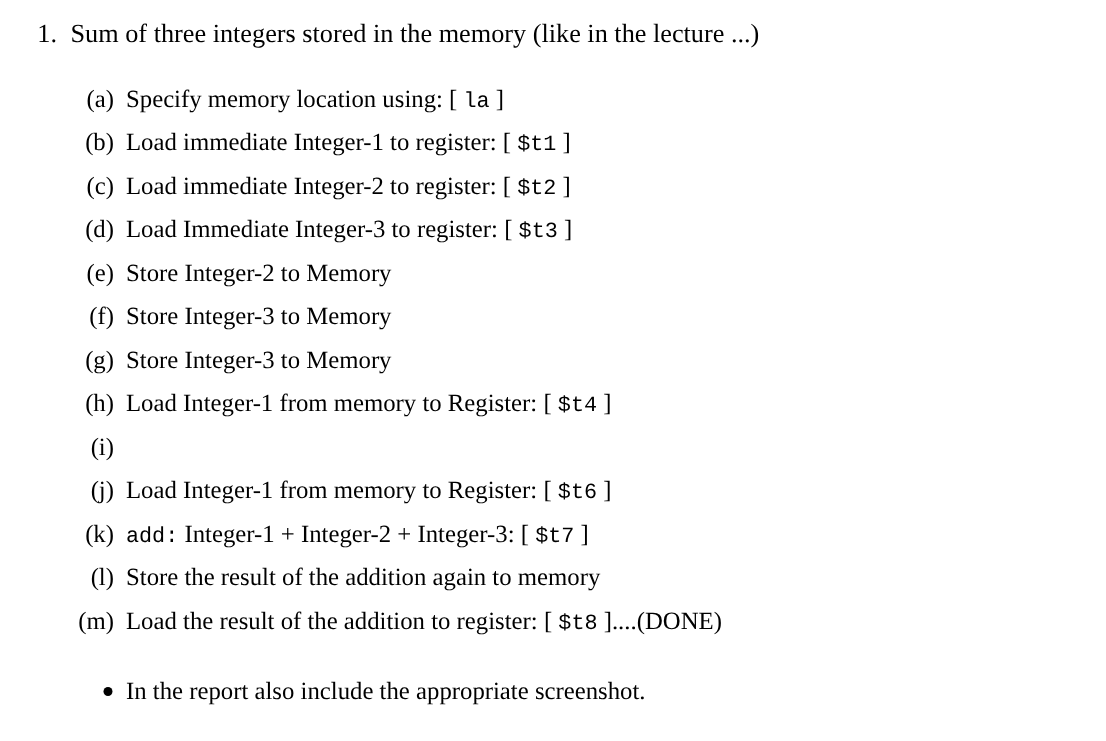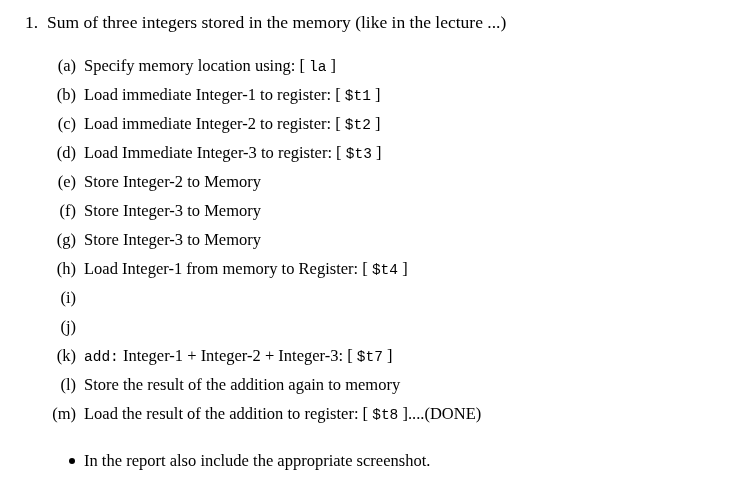--- a/index.html
+++ b/index.html
@@ -166,20 +166,21 @@
       </div>
       <div class="sub-item">
         <span class="sub-label">(h)</span>
         <span class="sub-text"><span>Load Integer-1 from memory to Register: </span><span class="brk">[ </span><span class="tt">$t4</span><span class="brk"> ]</span></span>
       </div>
       <div class="sub-item">
         <span class="sub-label">(i)</span>
       </div>
       <div class="sub-item">
         <span class="sub-label">(j)</span>
+        <span class="sub-text"><span>Load Integer-1 from memory to Register: </span><span class="brk">[ </span><span class="tt">$t6</span><span class="brk"> ]</span></span>
       </div>
       <div class="sub-item">
         <span class="sub-label">(k)</span>
         <span class="sub-text"><span class="tt">add:</span><span> Integer-1 + Integer-2 + Integer-3: </span><span class="brk">[ </span><span class="tt">$t7</span><span class="brk"> ]</span></span>
       </div>
       <div class="sub-item">
         <span class="sub-label">(l)</span>
         <span class="sub-text"><span>Store the result of the addition again to memory</span></span>
       </div>
       <div class="sub-item">

